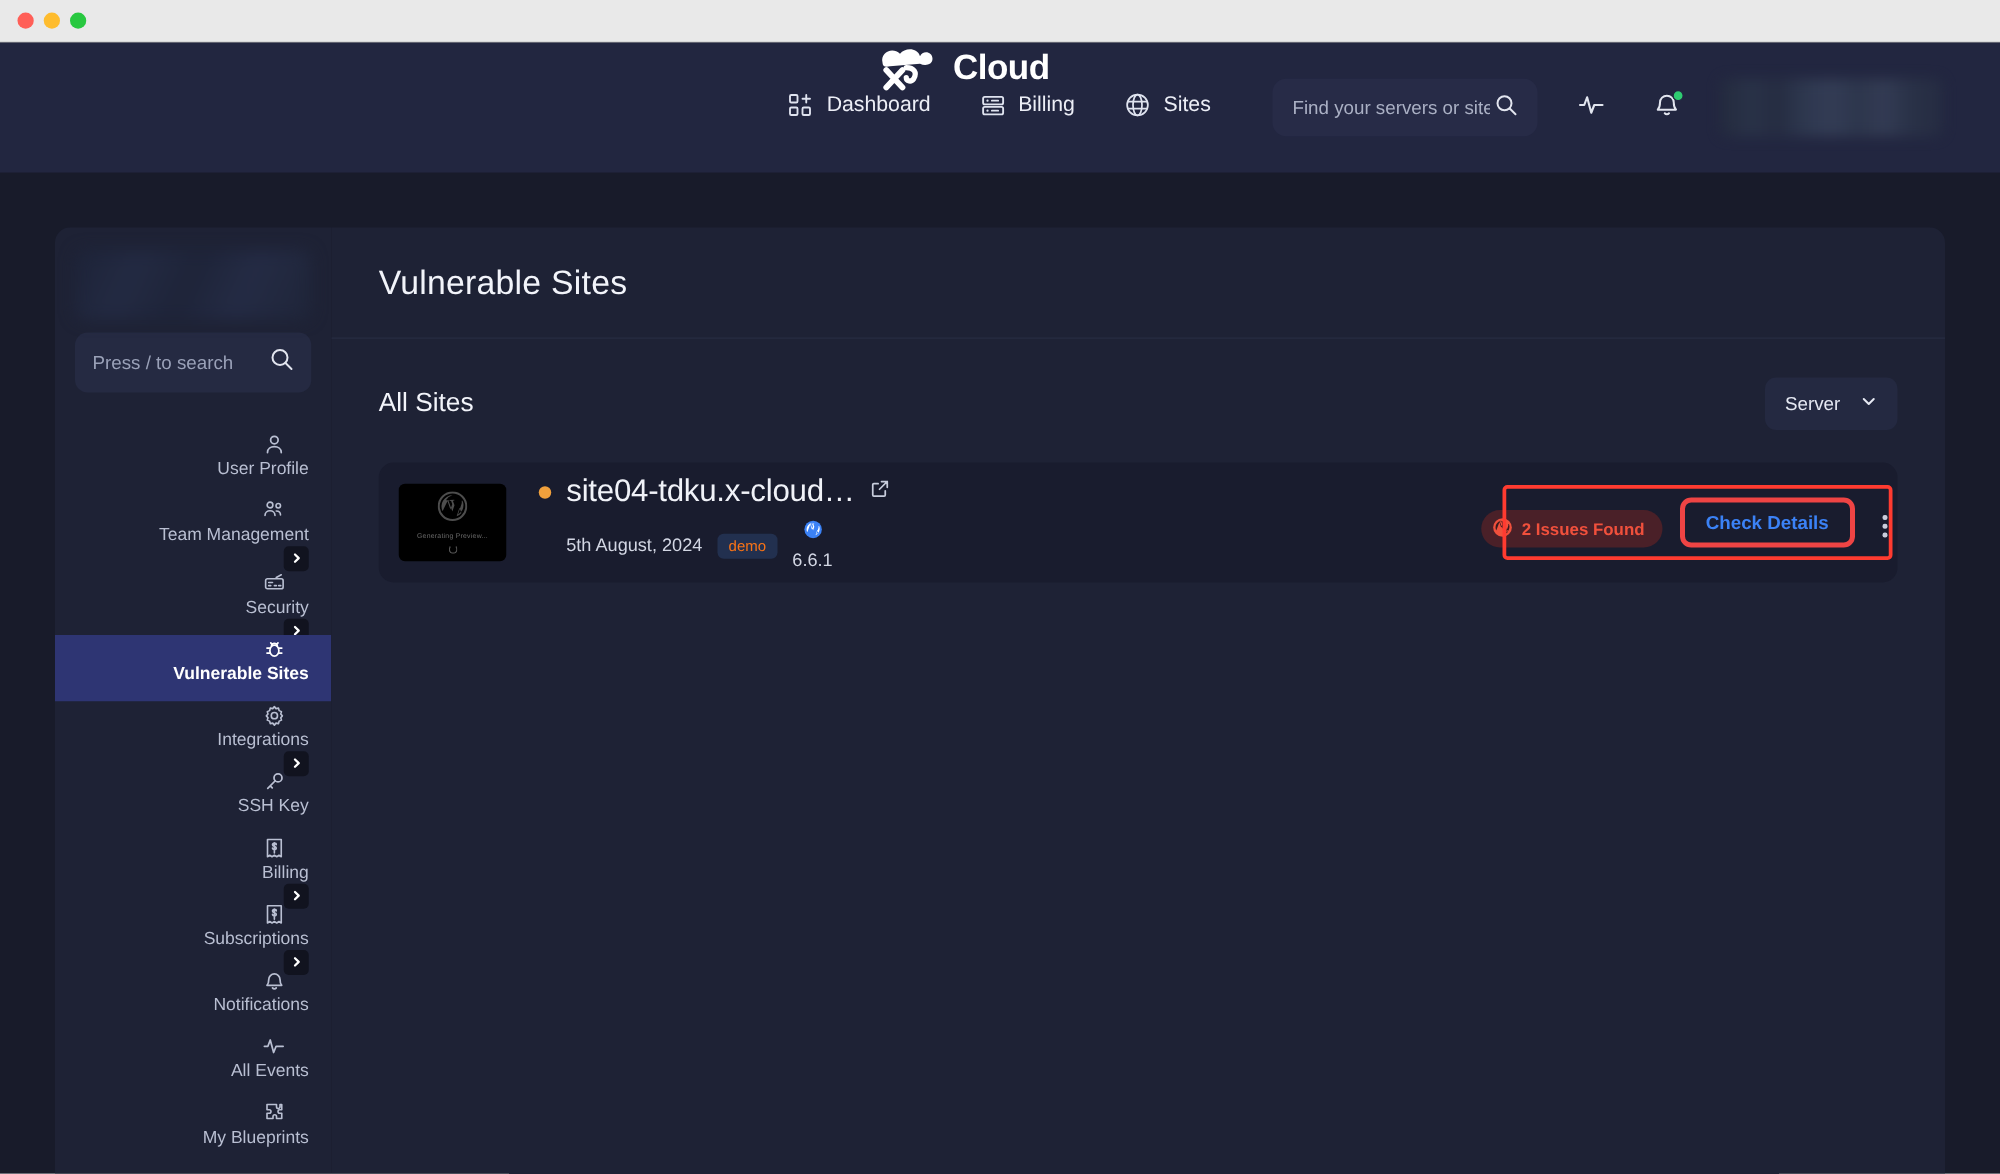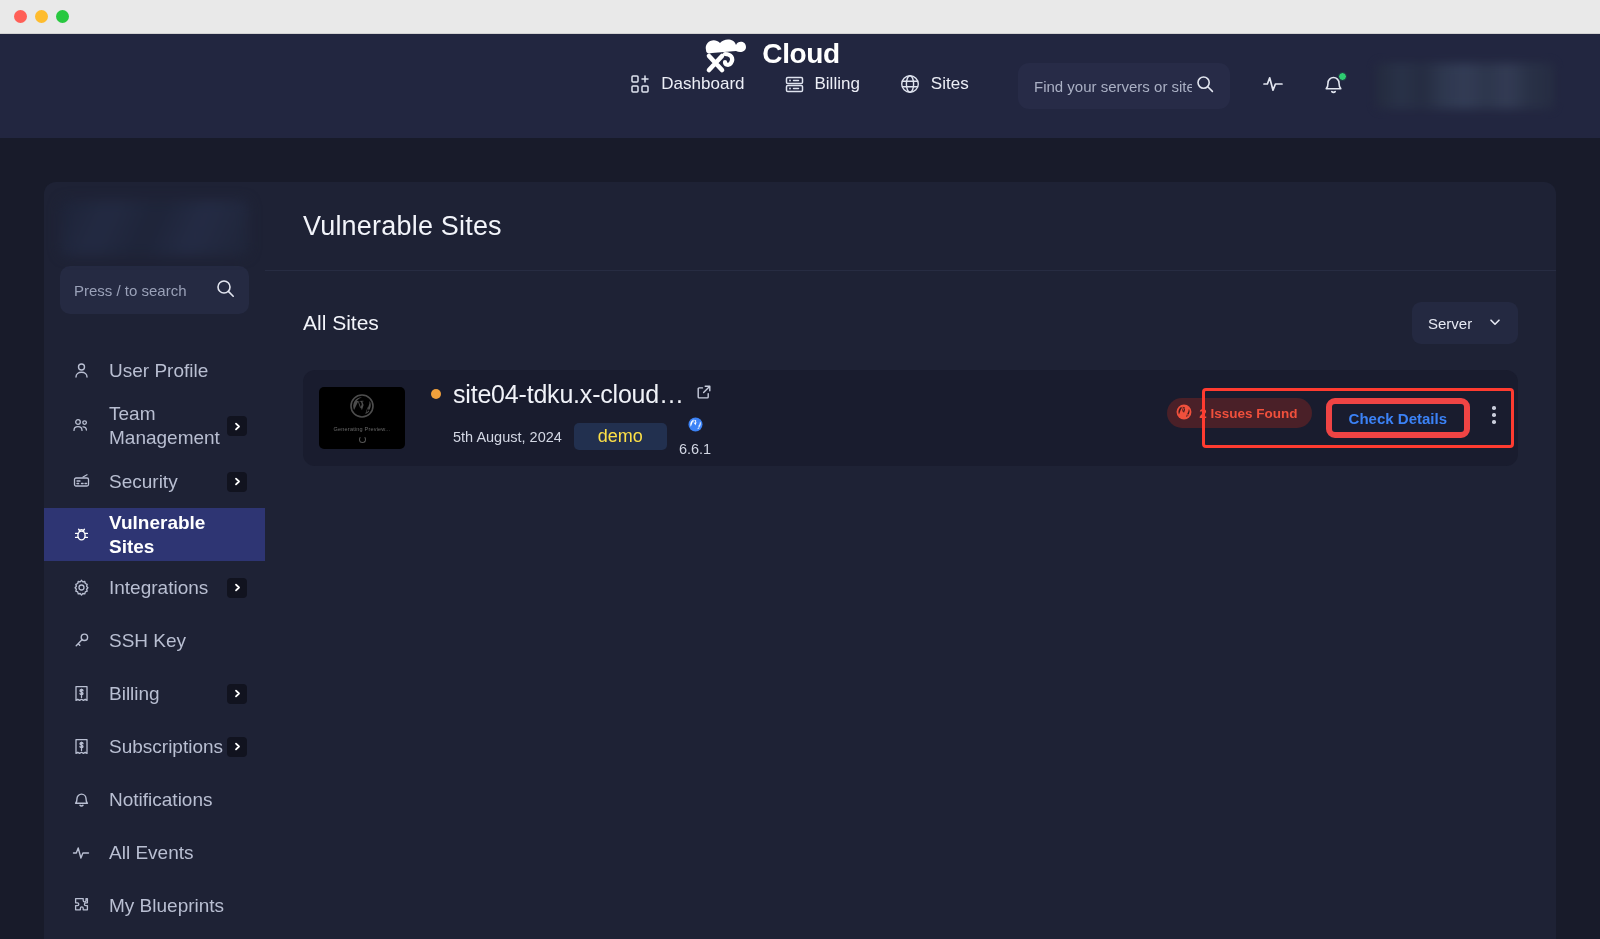--- a/index.html
+++ b/index.html
@@ -123,24 +123,24 @@
   }
   .side-search input {
     background: transparent; border: none; outline: none;
     color: #c7cbdb; font-size: 15px; width: 140px;
     font-family: "Liberation Sans", sans-serif;
   }
   .side-search input::placeholder { color: #9aa1b8; }
 
   .side-nav { display: flex; flex-direction: column; }
   .side-item {
-    display: flex; align-items: center;
+    display: flex; align-items: flex-end;
     height: 53px; padding: 0 18px 0 26px;
-    color: #b9bfd2; font-size: 19px;
-    cursor: pointer; position: relative;
+    color: #b9bfd2; font-size: 14px;
+    cursor: pointer; position: relative; flex-direction: column;
   }
   .side-item .s-ico {
     width: 22px; flex: 0 0 22px; margin-right: 17px;
     display: flex; align-items: center; justify-content: center;
   }
   .side-item .s-label { flex: 1; line-height: 1.25; }
   .side-item.active {
     background: #2e3573; color: #ffffff; font-weight: bold;
   }
   .side-item.tall { height: 58px; }
@@ -199,46 +199,46 @@
     width: 7px; height: 7px; border-radius: 50%;
     border: 1.2px solid #555; border-top-color: transparent;
   }
   .site-info { display: flex; flex-direction: column; gap: 8px; }
   .site-name-row { display: flex; align-items: center; gap: 12px; }
   .status-dot { width: 10px; height: 10px; border-radius: 50%; background: #f0a03c; }
   .site-name { color: #f0f2f8; font-size: 25px; letter-spacing: -0.2px; }
   .site-meta { display: flex; align-items: center; gap: 12px; padding-left: 22px; }
   .meta-date { color: #d3d7e4; font-size: 14.5px; }
   .tag-demo {
-    background: #22304f; color: #fde047;
-    border-radius: 5px; font-size: 18px;
-    padding: 3px 24px;
+    background: #22304f; color: #f97316;
+    border-radius: 5px; font-size: 12px;
+    padding: 3px 9px;
   }
   .wp-ver { display: flex; align-items: center; gap: 6px; color: #d3d7e4; font-size: 14.5px; flex-direction: column; }
 
   .card-actions {
-    position: absolute; right: 14px; top: 50%;
+    position: absolute; right: 0; top: 50%;
     transform: translateY(-50%);
-    display: flex; align-items: flex-start; gap: 14px;
+    display: flex; align-items: flex-end; gap: 14px;
   }
   .highlight-box {
     position: absolute;
     right: 4px; top: 50%; transform: translateY(-50%);
     width: 312px; height: 60px;
     border: 3px solid #ff3b30; border-radius: 4px;
     pointer-events: none;
   }
   .issues-badge {
     display: flex; align-items: center; gap: 7px;
     background: #4a2028; color: #f0503c;
     border-radius: 16px; height: 30px;
     padding: 0 14px 0 9px; font-size: 13.5px; font-weight: bold;
   }
   .btn-outline {
-    border: 6px solid #ef4444; color: #3b82f6;
+    border: 4px solid #ef4444; color: #3b82f6;
     background: transparent; border-radius: 9px;
     height: 40px; padding: 0 17px;
     font-size: 15px; font-weight: bold;
     display: flex; align-items: center; cursor: pointer;
     font-family: "Liberation Sans", sans-serif;
   }
   .kebab {
     width: 20px; height: 34px; cursor: pointer;
     display: flex; flex-direction: column; align-items: center;
     justify-content: center; gap: 3.5px;

